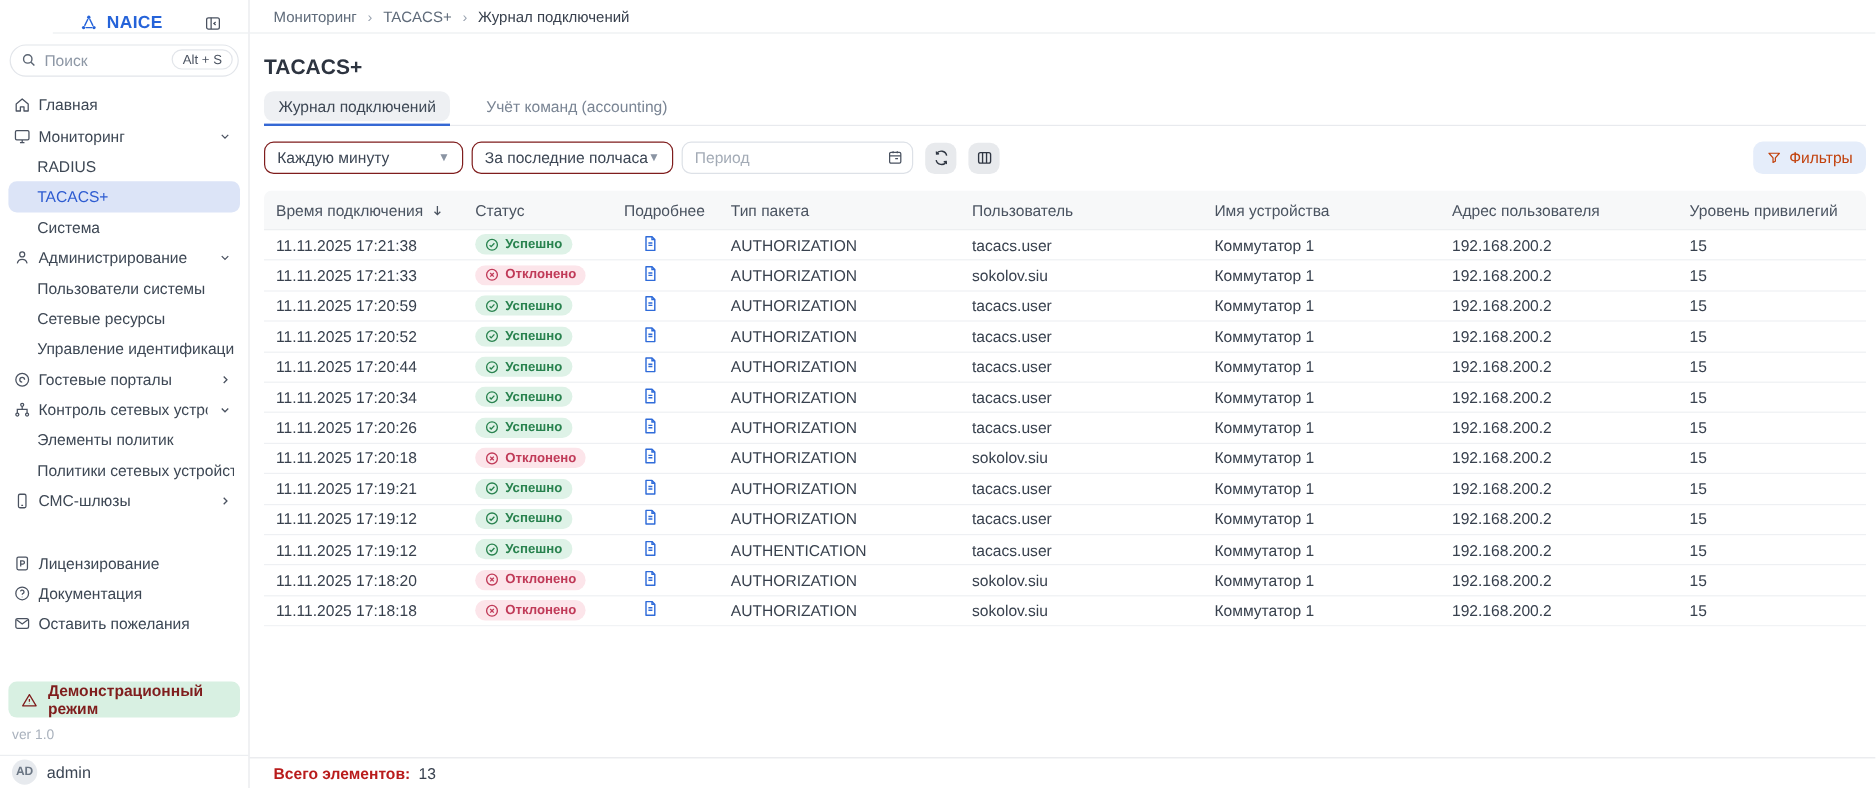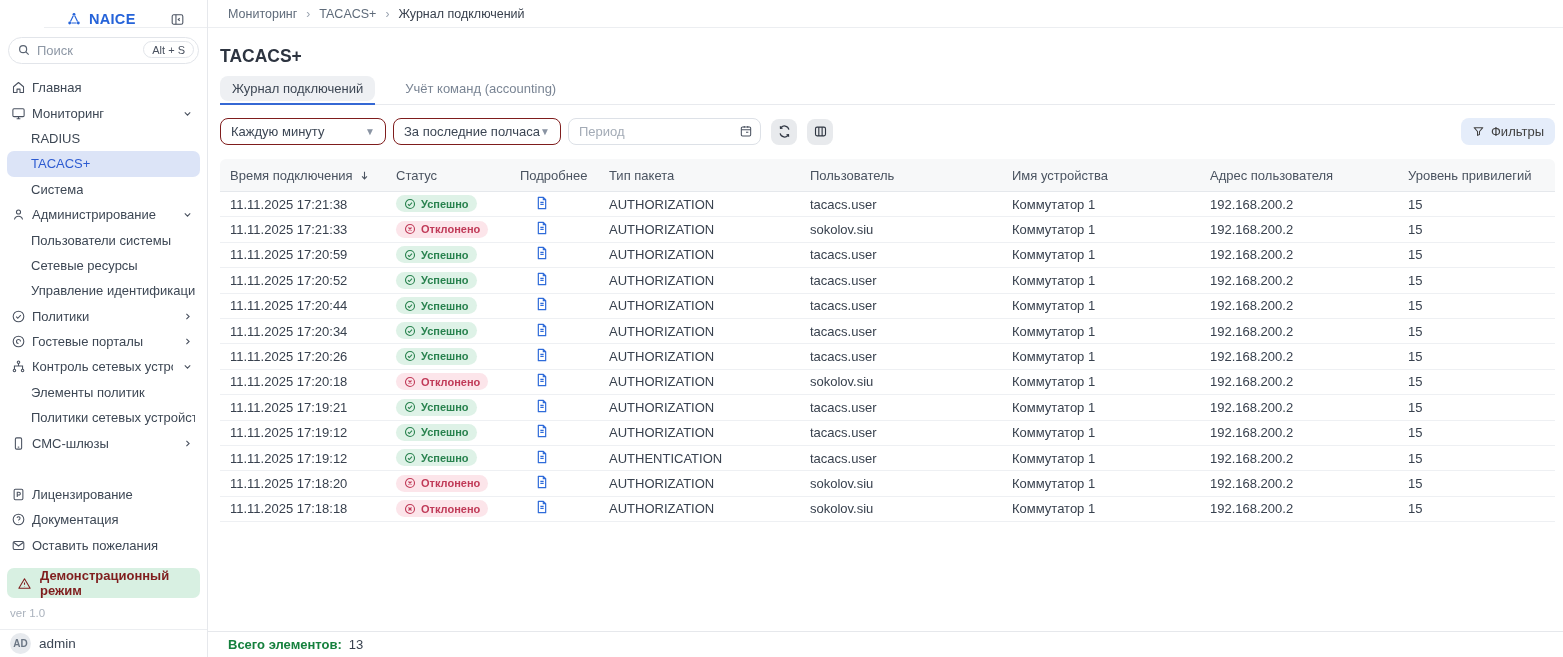--- a/index.html
+++ b/index.html
@@ -51,38 +51,38 @@
   .filter-row { display:flex; align-items:center; gap:7px; margin:13px 0 14px; flex:none; }
   .dropdown { height:27px; border:1px solid #7f1d1d; border-radius:8px; display:flex; align-items:center; justify-content:space-between; padding:0 10px; color:#3c4654; cursor:pointer; background:#fff; }
   .dd-interval { width:166px; }
   .dd-range { width:168px; }
   .caret { color:#8a94a3; font-size:10px; }
   .period-wrap { position:relative; }
   .period-input { width:193px; height:27px; border:1px solid #dde1e7; border-radius:8px; padding:0 30px 0 10px; font-size:13px; color:#3c4654; outline:none; font-family:inherit; }
   .period-input::placeholder { color:#a3abb6; }
   .cal-icon { position:absolute; right:8px; top:6px; color:#4a5260; }
   .sq-btn { width:26px; height:26px; border-radius:8px; background:#e8eaed; border:none; display:flex; align-items:center; justify-content:center; color:#2f3642; cursor:pointer; margin-left:3px; }
-  .filters-btn { margin-left:auto; height:27px; background:#e5edfa; color:#404040; border:none; border-radius:8px; display:flex; align-items:center; gap:6px; padding:0 11px; font-size:13px; font-family:inherit; cursor:pointer; }
+  .filters-btn { margin-left:auto; height:27px; background:#e5edfa; color:#c2410c; border:none; border-radius:8px; display:flex; align-items:center; gap:6px; padding:0 11px; font-size:13px; font-family:inherit; cursor:pointer; }
 
   
   .grid-row { display:grid; grid-template-columns:166px 124px 89px 201px 202px 198px 198px 1fr; align-items:center; }
   .thead { background:#f7f8f9; border-radius:6px 6px 0 0; height:33px; color:#4a5360; border-bottom:1px solid #e5e8ec; flex:none; }
   .th { padding-left:10px; display:flex; align-items:center; gap:5px; white-space:nowrap; }
   .sort-icon { color:#4a5360; }
   .tbody { overflow:hidden; }
   .tr { height:25.4px; border-bottom:1px solid #eef0f3; color:#38414e; }
   .td { padding-left:10px; white-space:nowrap; overflow:hidden; }
   .pill { display:inline-flex; align-items:center; gap:5px; font-size:11px; font-weight:700; border-radius:10px; padding:2.5px 8px; }
   .pill.success { background:#def2e7; color:#28824e; }
   .pill.denied  { background:#fce5ea; color:#c03a58; }
   .doc-btn { display:inline-flex; margin-left:14px; color:#2f6bd9; cursor:pointer; }
 
   
   .footer-bar { height:26px; border-top:1px solid #e6e8ec; display:flex; align-items:center; justify-content:space-between; padding:0 8px 0 20px; flex:none; }
-  .total-label { font-weight:700; color:#15803d; }
+  .total-label { font-weight:700; color:#b91c1c; }
   .total-value { margin-left:7px; color:#38414e; }
   .updated { color:#3c4654; font-size:12.5px; }
 </style>
 </head>
 <body>
 
 <aside class="sidebar">
   <div class="sb-header">
     <div class="brand">
       <span class="icon">
@@ -167,34 +167,20 @@
       <div class="nav-item indent">
         <span class="nav-label">Сетевые ресурсы</span>
       </div>
       <div class="nav-item indent">
         <span class="nav-label">Управление идентификацией</span>
       </div>
       <div class="nav-item">
         <span class="icon ">
           <svg width="15" height="15" viewBox="0 0 24 24" fill="none" stroke="currentColor" stroke-width="1.7">
             <circle cx="12" cy="12" r="8.5"></circle>
-            <path d="M8.3 12.3l2.5 2.5 4.9-5.1"></path>
-          </svg>
-        </span>
-        <span class="nav-label">Политики</span>
-        <span class="icon chev">
-          <svg width="13" height="13" viewBox="0 0 24 24" fill="none" stroke="currentColor" stroke-width="2">
-            <path d="M10 7l5 5-5 5"></path>
-          </svg>
-        </span>
-      </div>
-      <div class="nav-item">
-        <span class="icon ">
-          <svg width="15" height="15" viewBox="0 0 24 24" fill="none" stroke="currentColor" stroke-width="1.7">
-            <circle cx="12" cy="12" r="8.5"></circle>
             <path d="M15.2 12a3.2 3.2 0 1 0-3.2 3.2"></path>
           </svg>
         </span>
         <span class="nav-label">Гостевые порталы</span>
         <span class="icon chev">
           <svg width="13" height="13" viewBox="0 0 24 24" fill="none" stroke="currentColor" stroke-width="2">
             <path d="M10 7l5 5-5 5"></path>
           </svg>
         </span>
       </div>

